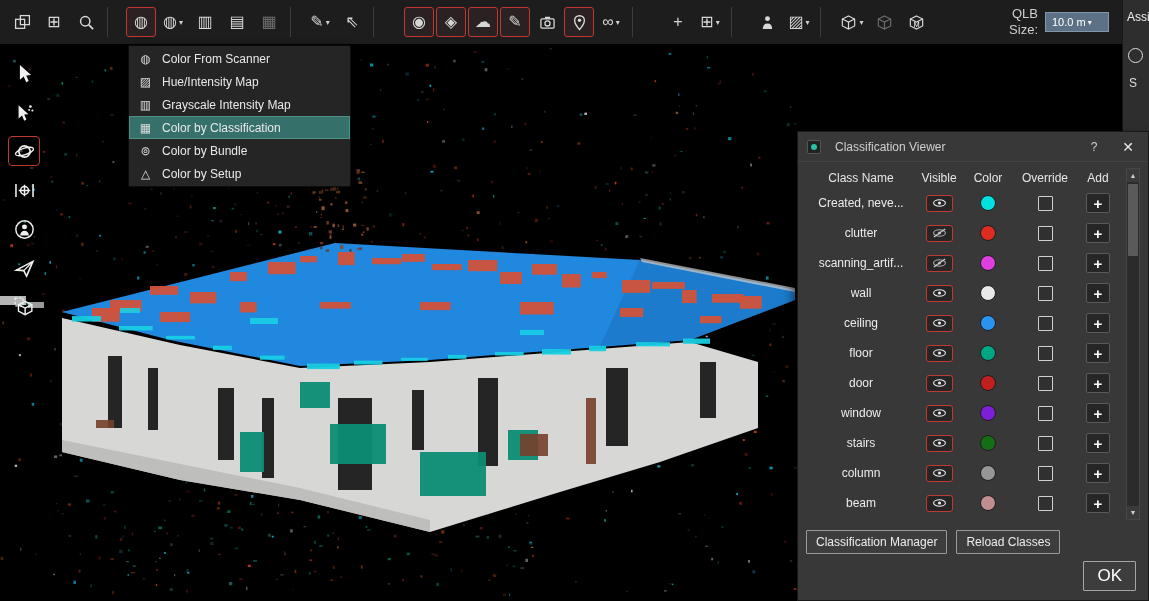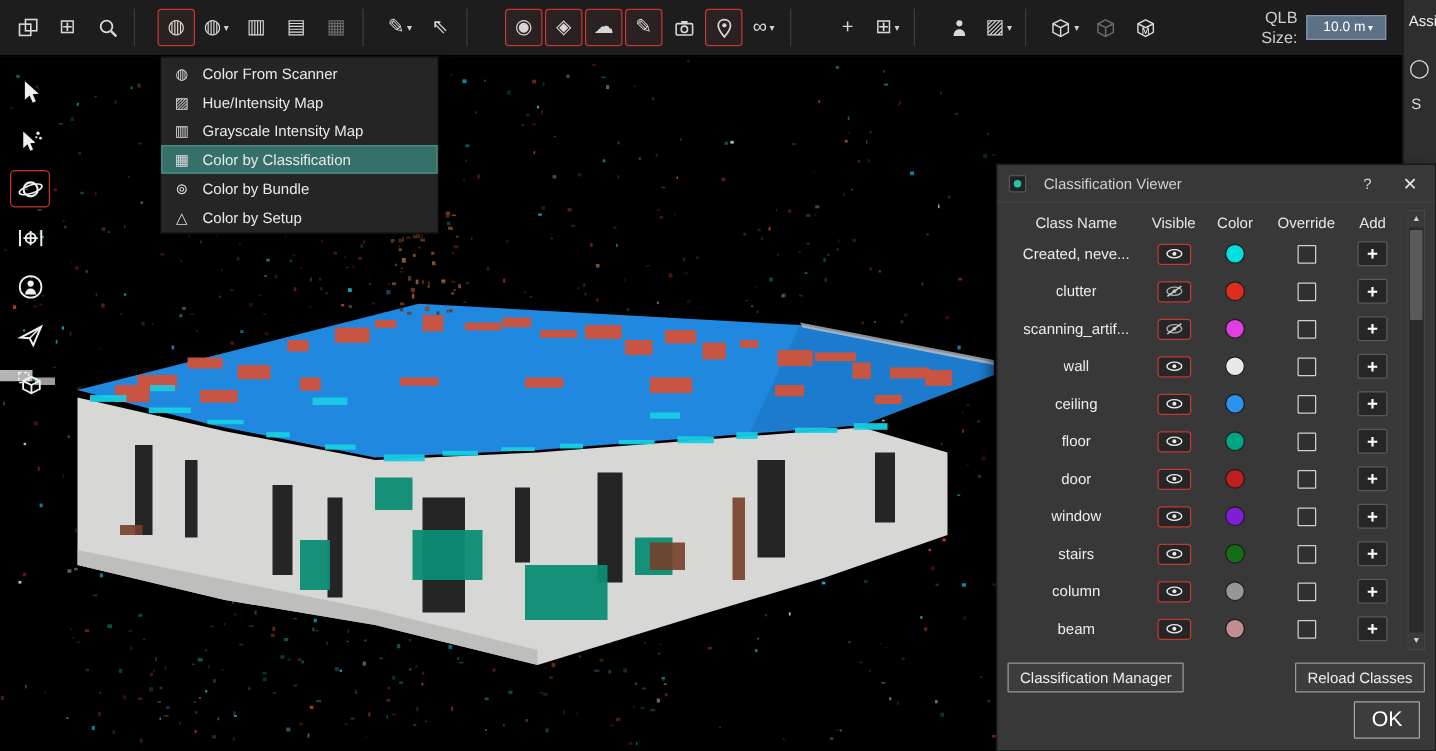--- a/index.html
+++ b/index.html
@@ -12,21 +12,21 @@
 .tbtn{min-width:30px;height:30px;display:flex;align-items:center;justify-content:center;color:#d6d6d6;border:1px solid transparent;border-radius:3px;margin:0 1px;cursor:default;}
 .tbtn .glyph{font-size:16px;line-height:1;}
 .tbtn.active{border-color:#c4372f;background:#2a2222;}
 .tbtn.grayed{opacity:.42;}
 .caret{font-size:8px;color:#cfcfcf;margin-left:2px;}
 .sep{width:1px;height:30px;background:#3c3c3c;margin:0 5px;}
 .icon16{width:17px;height:17px;}
 .icon20{width:21px;height:21px;}
 .qlb{display:flex;align-items:center;gap:7px;margin-left:auto;margin-right:40px;}
 .qlb-label{color:#cfcfcf;font-size:13px;text-align:right;line-height:1.2;}
-.qlb-combo{width:64px;height:20px;background:#5d7186;border:1px solid #8296ab;color:#fff;font-size:11px;display:flex;align-items:center;justify-content:center;padding:0 3px 0 6px;}
+.qlb-combo{width:64px;height:20px;background:#5d7186;border:1px solid #8296ab;color:#fff;font-size:11px;display:flex;align-items:center;justify-content:flex-start;padding:0 3px 0 6px;}
 .qlb-combo .caret{color:#eef3f8;}
 
 .assist{position:absolute;right:0;top:0;width:27px;height:131px;background:#2e2e2e;z-index:7;border-left:1px solid #171717;color:#f0f0f0;overflow:hidden;}
 .assist .a-title{font-size:12px;margin:10px 0 0 4px;white-space:nowrap;}
 .assist .a-icon{width:15px;height:15px;border:1.5px solid #ddd;border-radius:50%;margin:24px 0 0 5px;}
 .assist .a-s{font-size:12px;margin:13px 0 0 6px;color:#ddd;}
 
 .left-tools{position:absolute;left:8px;top:58px;display:flex;flex-direction:column;gap:9px;z-index:5;}
 .ltbtn{width:32px;height:30px;display:flex;align-items:center;justify-content:center;border:1px solid transparent;border-radius:4px;}
 .ltbtn.active{border-color:#c4372f;}
@@ -52,21 +52,21 @@
 .eye{width:27px;height:17px;background:#262626;border:1px solid #c03a30;border-radius:3px;display:flex;align-items:center;justify-content:center;}
 .eyesvg{width:15px;height:10px;}
 .swatch{width:16px;height:16px;border-radius:50%;border:1px solid #1d1d1d;}
 .ovr{width:15px;height:15px;border:1px solid #cfcfcf;background:#303030;border-radius:1px;}
 .addbtn{width:24px;height:20px;background:#262626;border:1px solid #5a5a5a;border-radius:2px;color:#fff;font-size:15px;font-weight:bold;display:flex;align-items:center;justify-content:center;line-height:1;}
 .scroll{width:14px;margin-left:6px;background:#2b2b2b;border:1px solid #464646;position:relative;height:352px;}
 .s-up,.s-down{position:absolute;left:0;width:12px;height:13px;background:#3a3a3a;color:#cfcfcf;font-size:7px;display:flex;align-items:center;justify-content:center;}
 .s-up{top:0;}
 .s-down{bottom:0;}
 .s-thumb{position:absolute;left:1px;top:15px;width:10px;height:72px;background:#5a5a5a;border-radius:1px;}
-.cls-footer{display:flex;gap:24px;padding:10px 8px 0 8px;justify-content:space-between;}
+.cls-footer{display:flex;gap:9px;padding:10px 8px 0 8px;}
 .pbtn{background:#3d3d3d;border:1px solid #9a9a9a;color:#ededed;font-size:12px;padding:4px 9px;border-radius:1px;font-family:inherit;}
 .okbtn{position:absolute;right:12px;bottom:9px;background:#3d3d3d;border:1px solid #a5a5a5;color:#fff;font-size:17px;padding:4px 13px;border-radius:1px;font-family:inherit;}
 .hiddefs{position:absolute;width:0;height:0;overflow:hidden;}
 </style>
 </head>
 <body>
 
 <svg class="hiddefs" aria-hidden="true">
   <defs>
     <symbol id="i-panes" viewBox="0 0 16 16">

